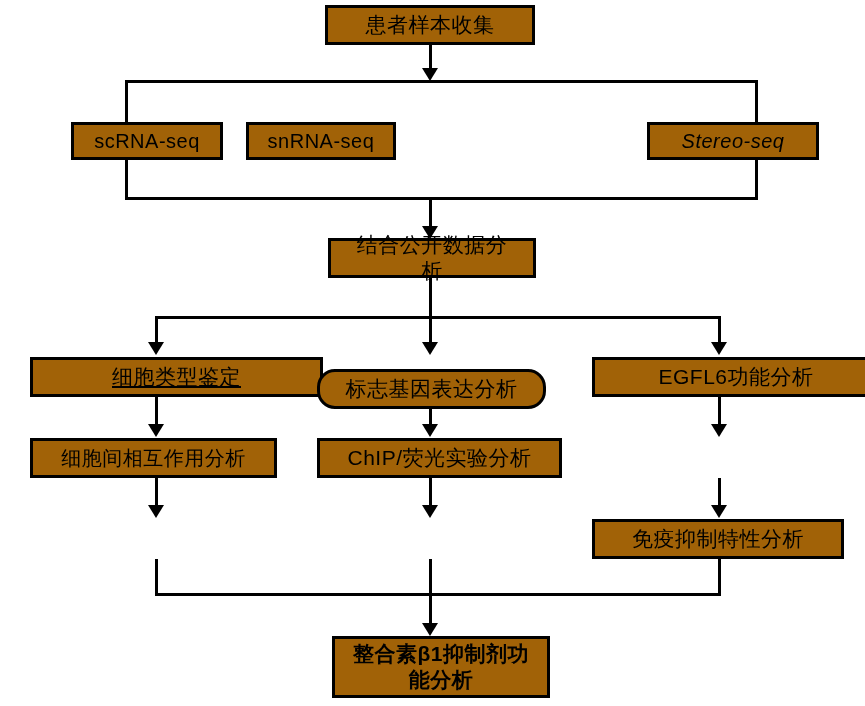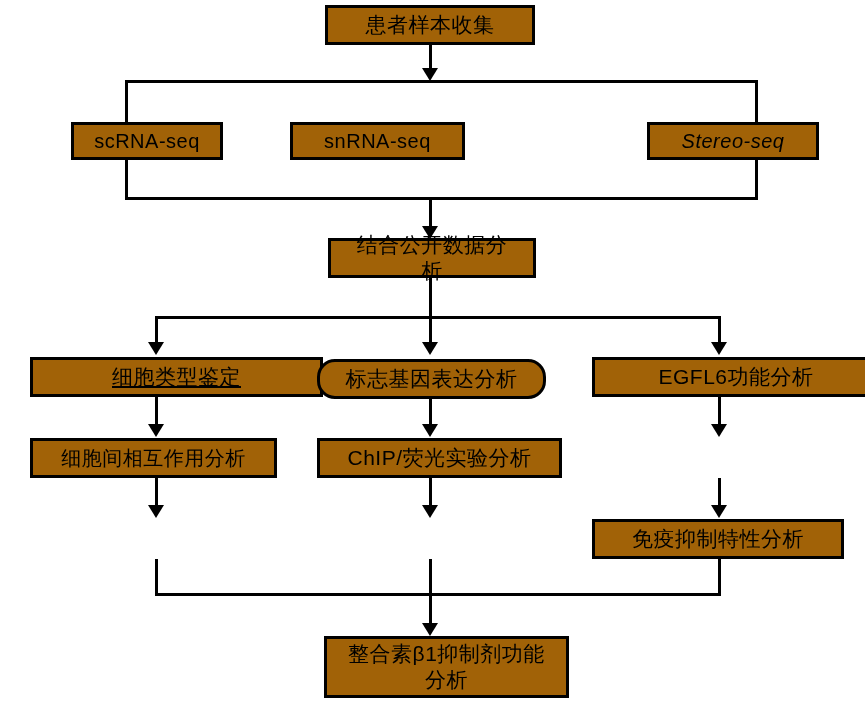--- a/index.html
+++ b/index.html
@@ -87,21 +87,21 @@
   <div class="vline" style="left:429px; top:45px; width:3px; height:27px;"></div>
   <div class="arrowhead" style="left:422px; top:68px;"></div>
 
   <div class="hline" style="left:125px; top:80px; width:633px; height:3px;"></div>
   <div class="vline" style="left:125px; top:80px; width:3px; height:44px;"></div>
   <div class="vline" style="left:755px; top:80px; width:3px; height:44px;"></div>
 
   <div class="node small-node" style="left:50px; top:122px; width:152px; height:38px;margin-left:21px;">
     <span>scRNA-seq</span>
   </div>
-  <div class="node small-node" style="left:246px; top:122px; width:175px; height:38px;margin-left:44px;">
+  <div class="node small-node" style="left:246px; top:122px; width:150px; height:38px;">
     <span>snRNA-seq</span>
   </div>
   <div class="node small-node" style="left:647px; top:122px; width:172px; height:38px;font-style:italic;">
     <span>Stereo-seq</span>
   </div>
 
   <div class="vline" style="left:125px; top:158px; width:3px; height:42px;"></div>
   <div class="vline" style="left:755px; top:158px; width:3px; height:42px;"></div>
   <div class="hline" style="left:125px; top:197px; width:633px; height:3px;"></div>
   <div class="vline" style="left:429px; top:197px; width:3px; height:35px;"></div>
@@ -126,21 +126,21 @@
   <div class="vline" style="left:155px; top:397px; width:3px; height:32px;"></div>
   <div class="arrowhead" style="left:148px; top:424px;"></div>
 
   <div class="node wide-text" style="left:30px; top:438px; width:247px; height:40px;">
     <span>细胞间相互作用分析</span>
   </div>
   <div class="vline" style="left:155px; top:478px; width:3px; height:32px;"></div>
   <div class="arrowhead" style="left:148px; top:505px;"></div>
 
 
-  <div class="node" style="left:317px; top:359px; width:229px; height:40px;border-radius:18px;">
+  <div class="node" style="left:317px; top:369px; width:229px; height:40px;border-radius:18px;">
     <span>标志基因表达分析</span>
   </div>
   <div class="vline" style="left:429px; top:397px; width:3px; height:32px;"></div>
   <div class="arrowhead" style="left:422px; top:424px;"></div>
 
   <div class="node" style="left:317px; top:438px; width:245px; height:40px;">
     <span>ChIP/荧光实验分析</span>
   </div>
   <div class="vline" style="left:429px; top:478px; width:3px; height:32px;"></div>
   <div class="arrowhead" style="left:422px; top:505px;"></div>
@@ -159,19 +159,19 @@
     <span>免疫抑制特性分析</span>
   </div>
 
   <div class="vline" style="left:155px; top:559px; width:3px; height:37px;"></div>
   <div class="vline" style="left:429px; top:559px; width:3px; height:37px;"></div>
   <div class="vline" style="left:718px; top:559px; width:3px; height:37px;"></div>
   <div class="hline" style="left:155px; top:593px; width:566px; height:3px;"></div>
   <div class="vline" style="left:429px; top:593px; width:3px; height:36px;"></div>
   <div class="arrowhead" style="left:422px; top:623px;"></div>
 
-  <div class="node" style="left:324px; top:636px; width:245px; height:62px;">
+  <div class="node" style="left:332px; top:636px; width:218px; height:62px;font-weight:bold;">
     <span>整合素β1抑制剂功能分析</span>
   </div>
 
   <h1 class="sr-only">患者样本收集研究流程图</h1>
 
 </div>
 
 </body></html>

